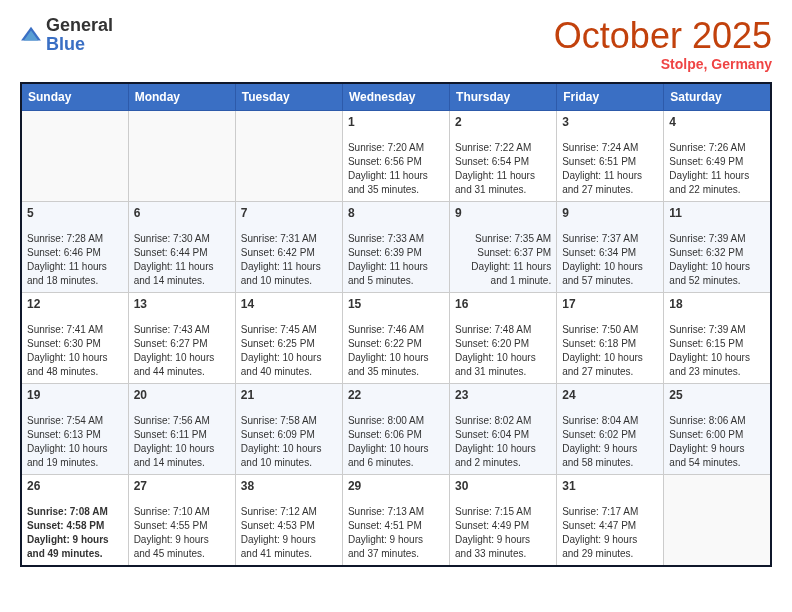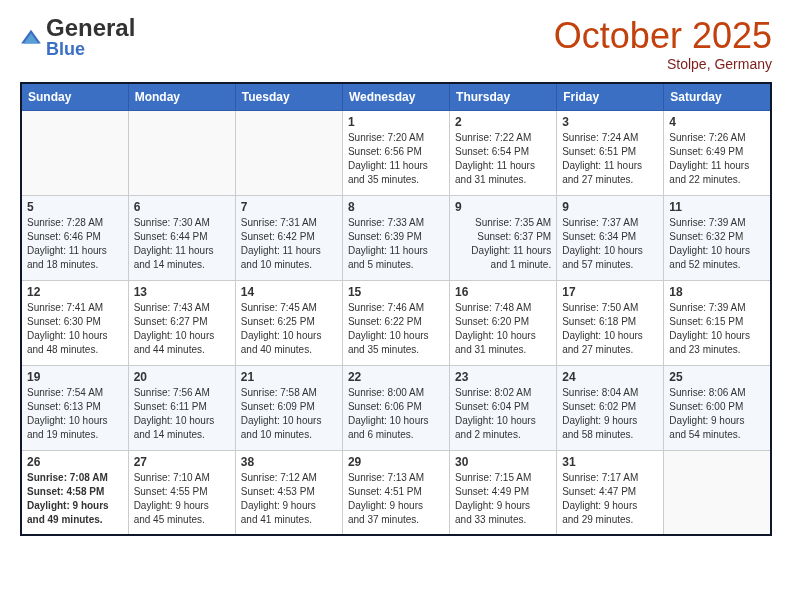--- a/index.html
+++ b/index.html
@@ -18,21 +18,21 @@
       justify-content: space-between;
       align-items: flex-start;
       margin-bottom: 10px;
     }
     .logo {
       display: flex;
       align-items: center;
       gap: 4px;
     }
     .logo-text-general {
-      font-size: 24px;
+      font-size: 18px;
       font-weight: bold;
       color: #333;
       line-height: 1;
     }
     .logo-text-blue {
       font-size: 18px;
       font-weight: bold;
       color: #3a6fc4;
       line-height: 1;
     }
@@ -44,21 +44,22 @@
       text-align: right;
     }
     .month-title {
       font-size: 36px;
       font-weight: 300;
       color: #c2410c;
       line-height: 1.1;
     }
     .location {
       font-size: 14px;
-      color: #7f1d1d;
+      color: #ef4444;
+      font-weight: bold;
     }
     .calendar-table {
       width: 100%;
       border-collapse: collapse;
       border: 2px solid #0f172a;
     }
     .calendar-table th {
       background-color: #3a6fc4;
       color: #fff;
       font-size: 12px;
@@ -79,20 +80,21 @@
     .day-number {
       font-size: 12px;
       font-weight: bold;
       display: block;
       margin-bottom: 2px;
     }
     .day-info {
       font-size: 10px;
       color: #333;
       line-height: 1.4;
+      margin-top: 12px;
     }
     tr.week-row td {
       height: 85px;
     }
     .empty-cell {
       background: #f9f9f9;
     }
     .row-alt td {
       background-color: #f4f7fc;
     }

